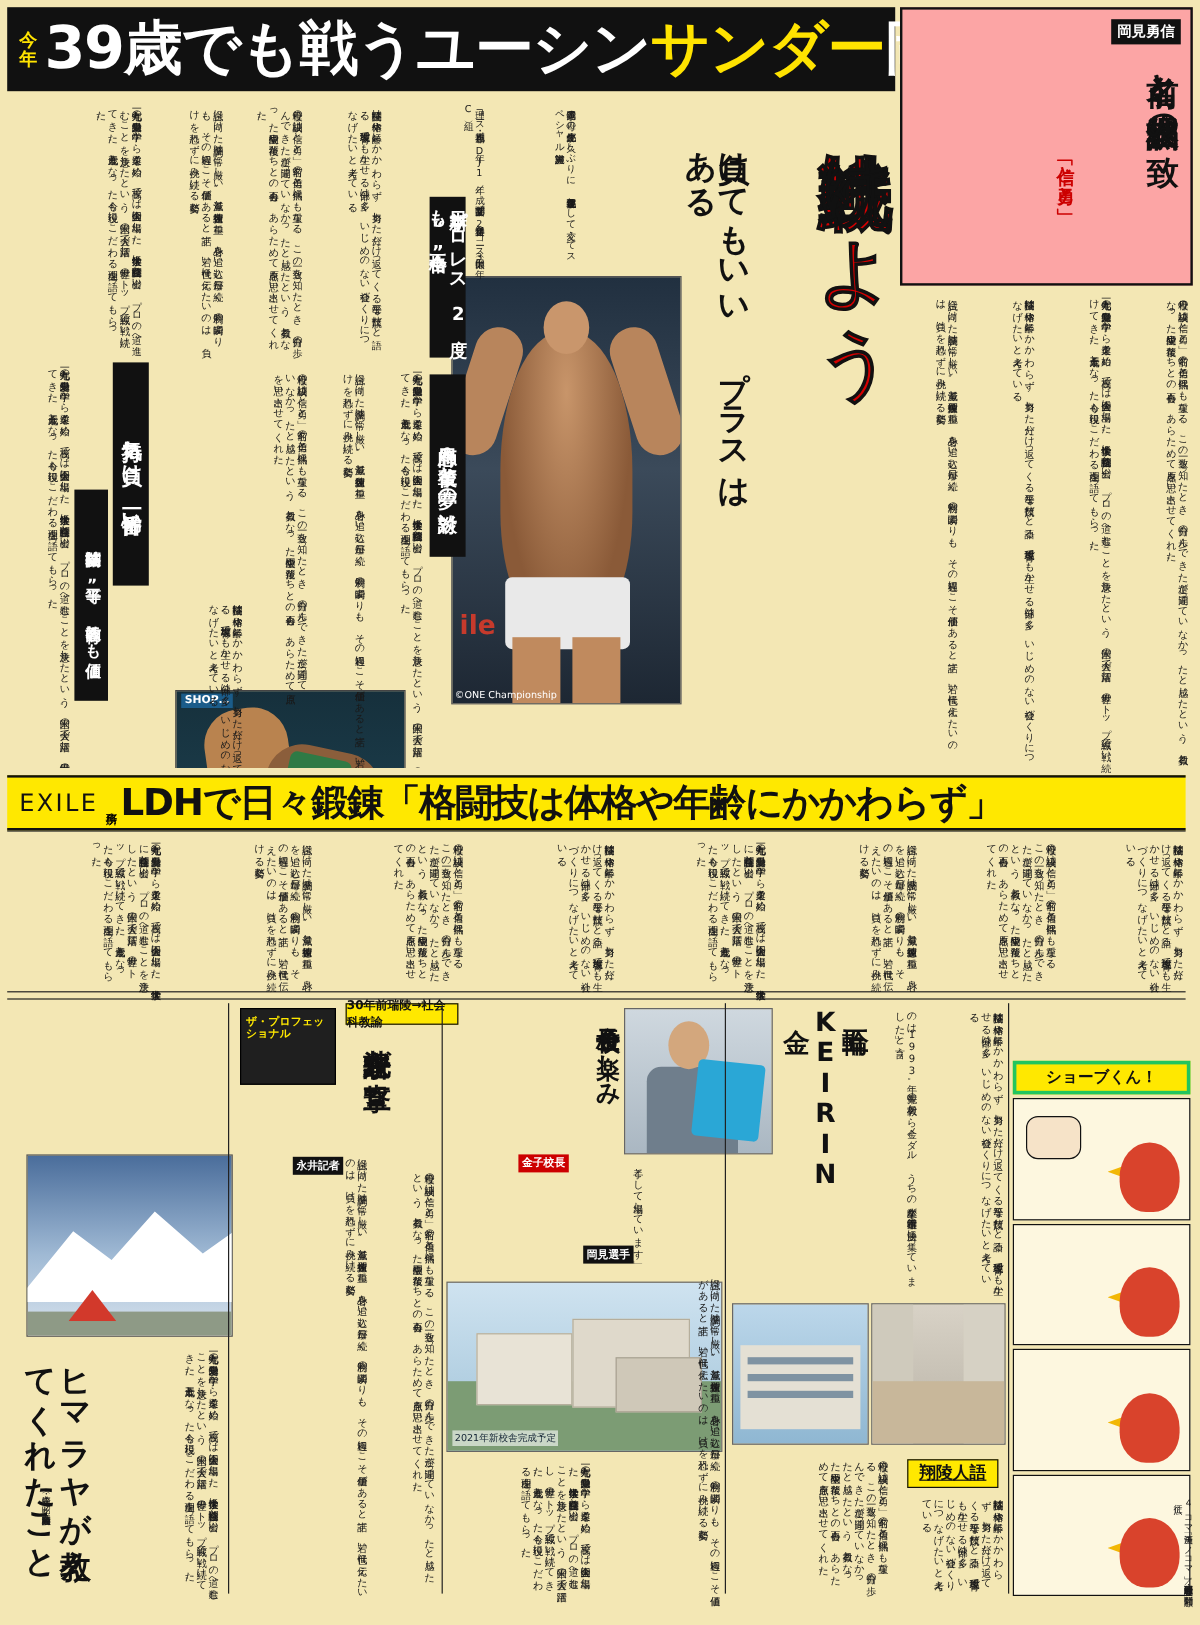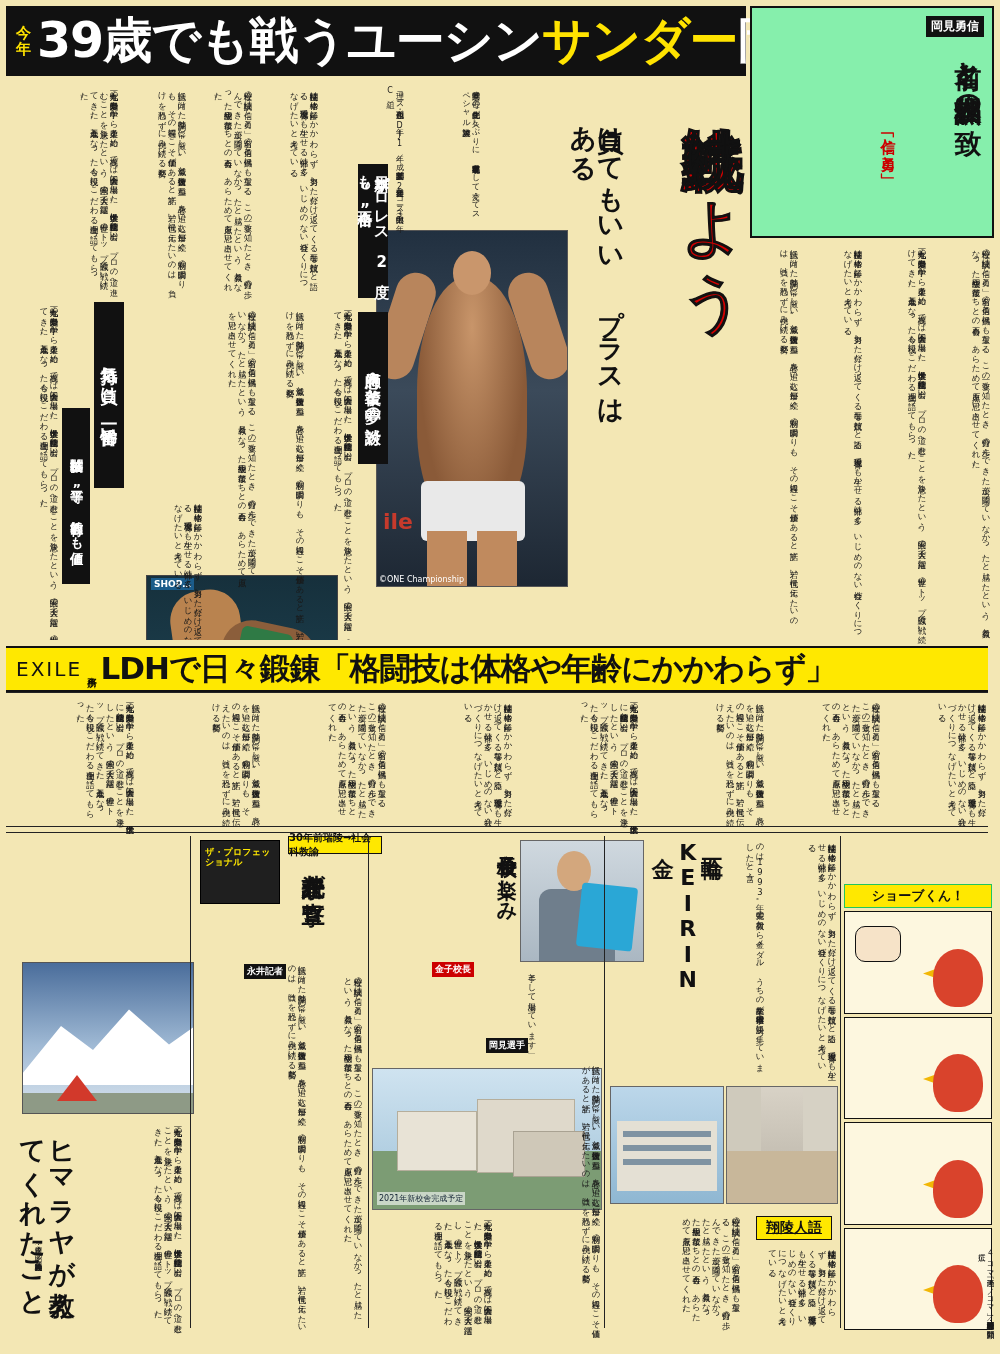--- a/index.html
+++ b/index.html
@@ -33,21 +33,21 @@
     padding:0 6px 0 10px;writing-mode:horizontal-tb;width:64px;text-align:center;
   }
   .top-banner .headline{
     color:#fff;font-weight:bold;font-size:49px;letter-spacing:-1px;white-space:nowrap;
   }
   .top-banner .headline .yellow{color:#ffe300;}
 
   
   .rt-box{
     position:absolute;right:6px;top:6px;width:244px;height:232px;
-    background:#86efac;border:2px solid #111;box-sizing:border-box;
+    background:#fca5a5;border:2px solid #111;box-sizing:border-box;
     padding:4px;
   }
   .rt-tag{
     position:absolute;right:8px;top:8px;background:#111;color:#fff;font-size:12px;
     padding:2px 5px;font-weight:bold;
   }
   .rt-title{
     position:absolute;right:10px;top:34px;height:180px;
     font-size:27px;font-weight:bold;color:#111;
   }
@@ -179,21 +179,21 @@
     position:absolute;right:8px;top:884px;width:148px;height:446px;
     display:flex;flex-direction:column;gap:3px;
   }
   .manga .cell{
     flex:1;background:#fdf7df;border:1px solid #111;position:relative;overflow:hidden;
   }
   .manga .cell .bird{position:absolute;right:8px;bottom:6px;width:50px;height:58px;background:#d9432c;border-radius:50% 50% 44% 44%;}
   .manga .cell .beak{position:absolute;right:54px;bottom:34px;width:14px;height:10px;background:#f2b705;clip-path:polygon(0 50%,100% 0,100% 100%);}
   .manga .cell .hand{position:absolute;left:10px;top:14px;width:44px;height:34px;background:#f6e3c8;border:1px solid #111;border-radius:10px;}
   .manga .title{
-    height:22px;background:#ffe800;border:1px solid #22c55e;font-weight:bold;font-size:13px;
+    height:22px;background:#ffe800;border:3px solid #22c55e;font-weight:bold;font-size:13px;
     display:flex;align-items:center;justify-content:center;color:#111;
   }
 
   .badge{
     background:#111;color:#fff;font-weight:bold;display:inline-block;
   }
   .ybadge{background:#ffe800;border:1px solid #111;font-weight:bold;color:#111;}
   .rbadge{background:#c00;color:#fff;font-weight:bold;}
 
   .hline{position:absolute;background:#222;height:1px;}

